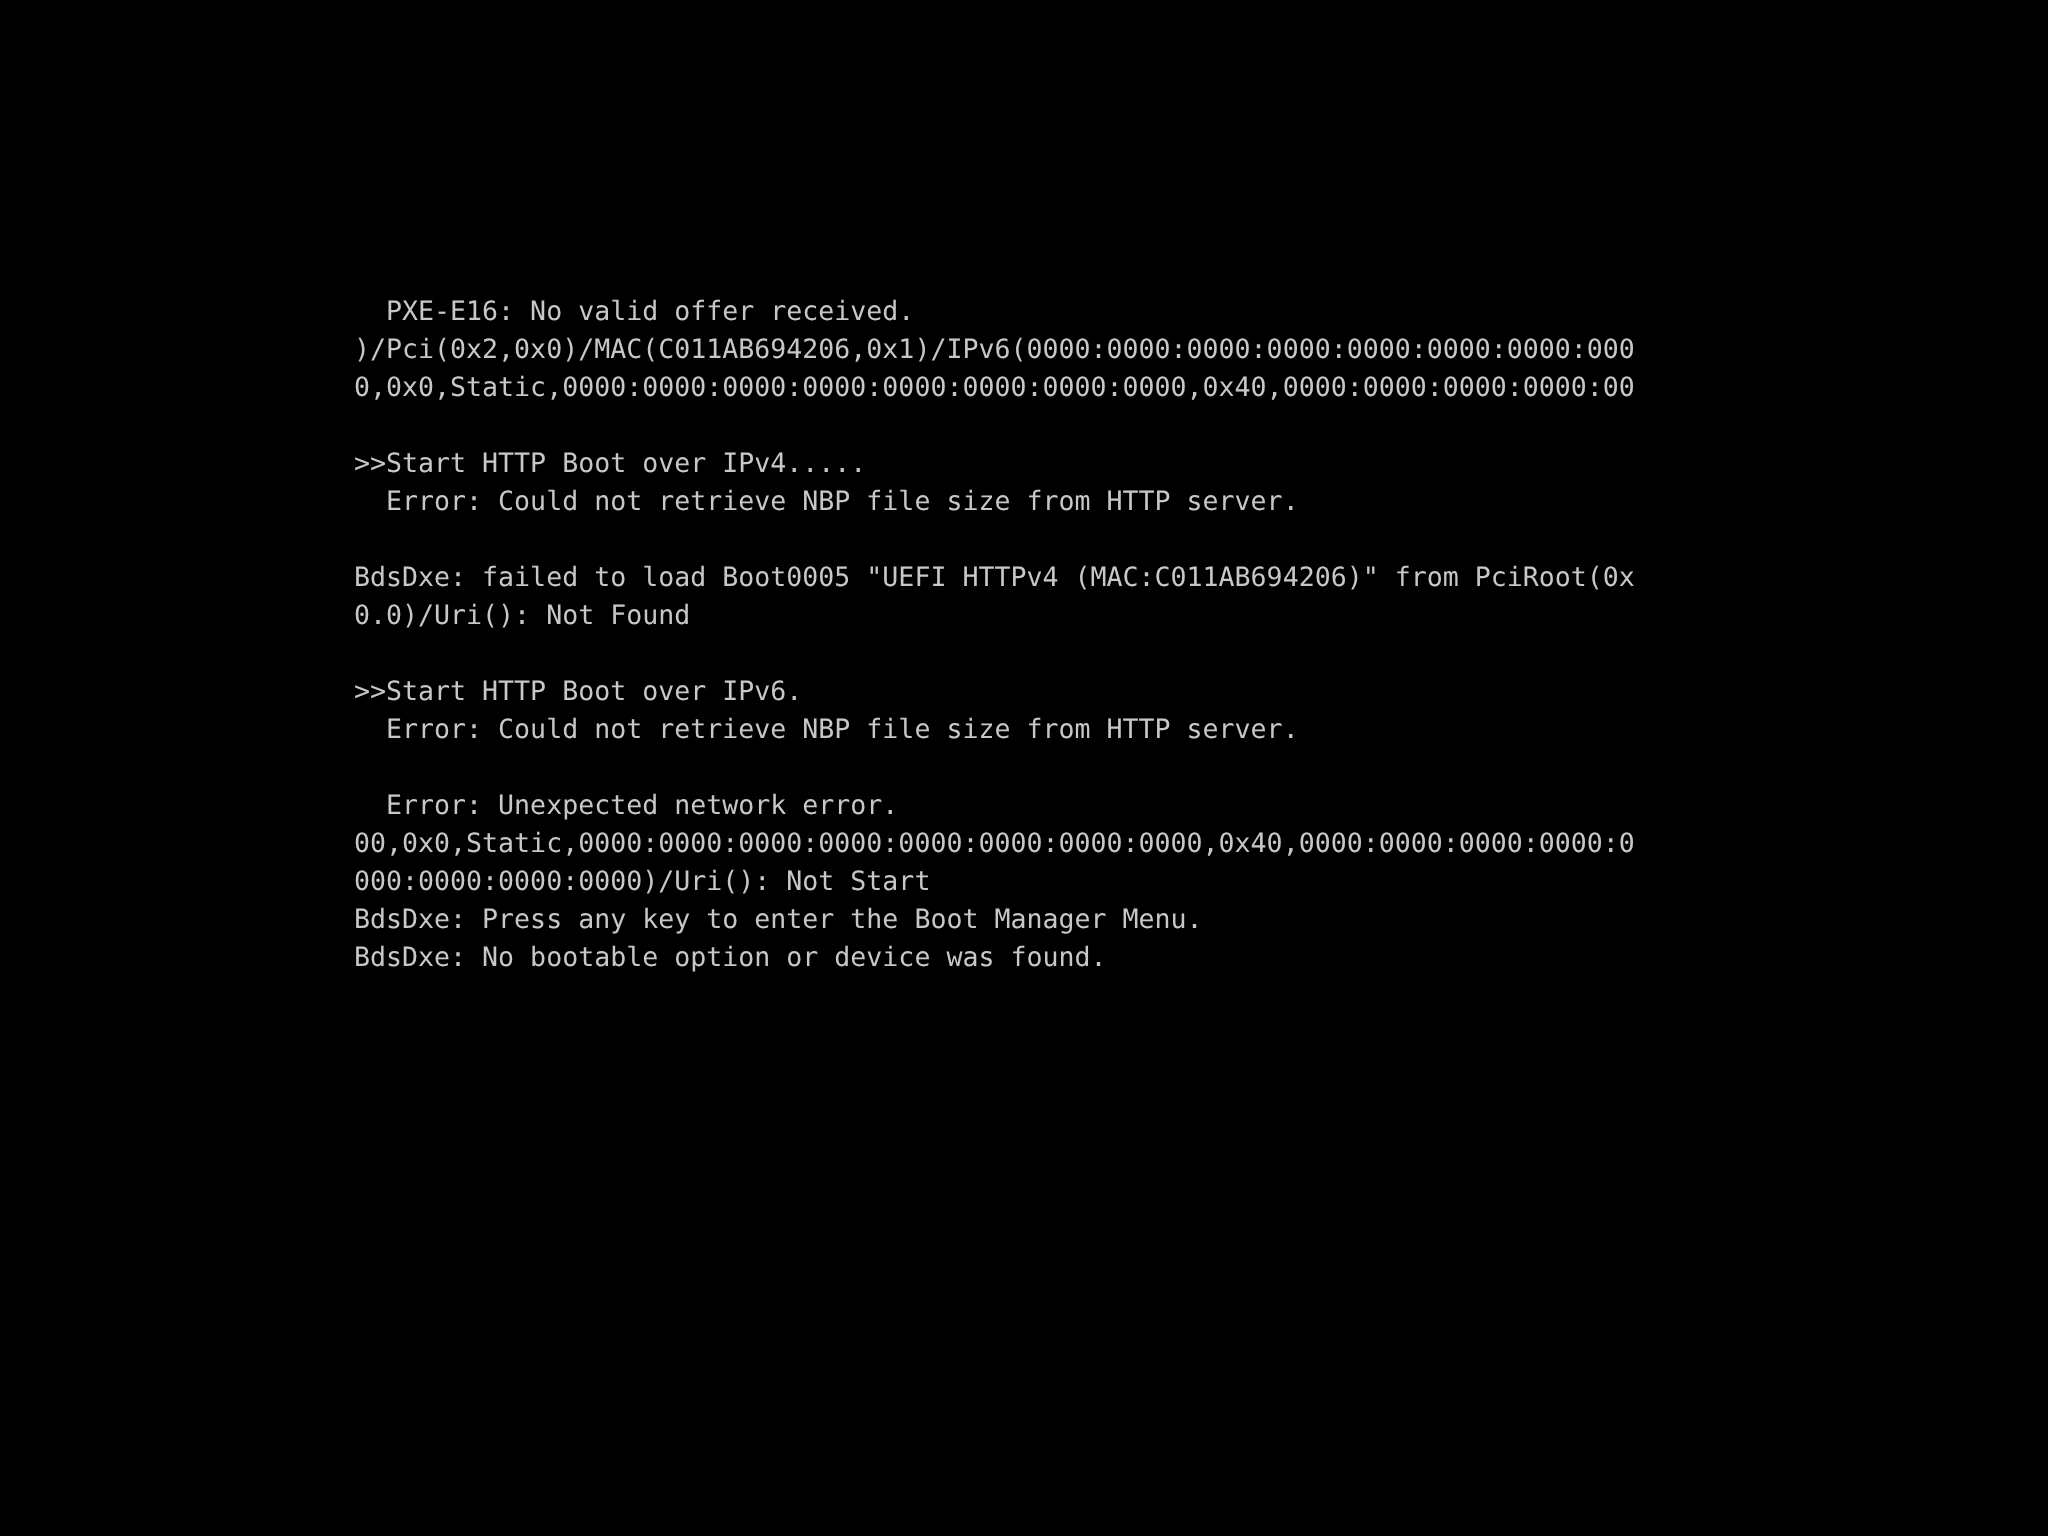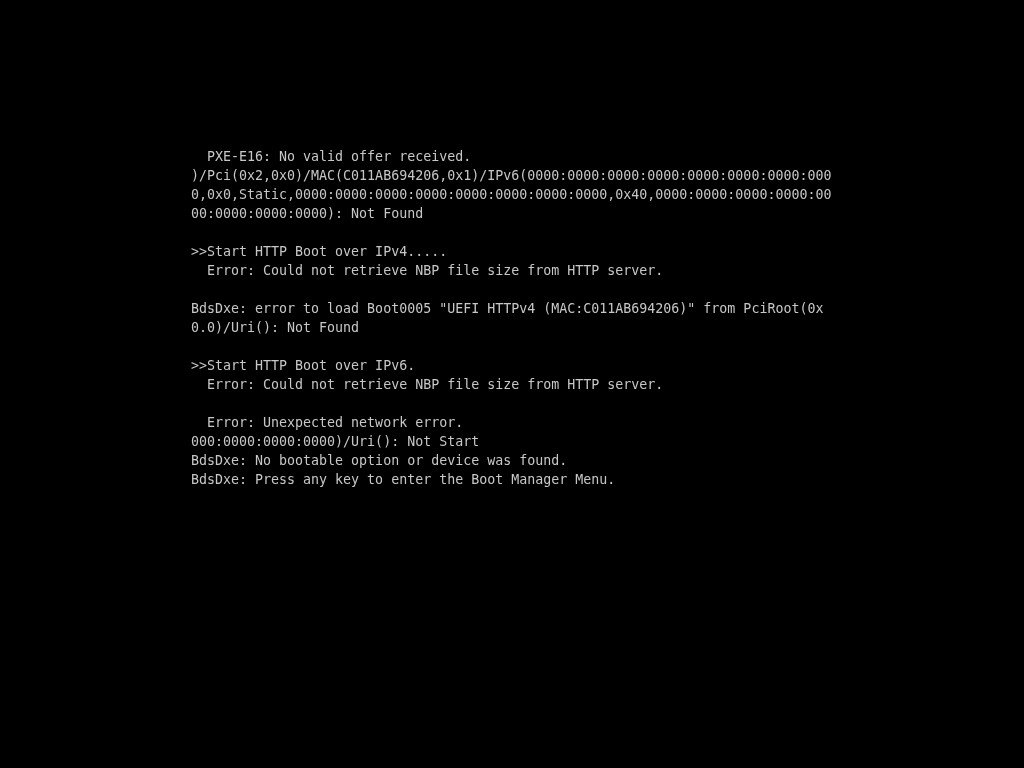--- a/index.html
+++ b/index.html
@@ -15,21 +15,21 @@
   }
   .screen {
     position: absolute;
     left: 0;
     top: 0;
     width: 1024px;
     height: 768px;
   }
   .console {
     position: absolute;
-    left: 191px;
+    left: 177px;
     top: 147px;
     width: 660px;
     font-family: "DejaVu Sans Mono", monospace;
     font-size: 13.3px;
     line-height: 19px;
     letter-spacing: 0px;
     text-rendering: optimizeSpeed;
   }
   .console-line {
     height: 19px;
@@ -37,29 +37,29 @@
   }
 </style>
 </head>
 <body style="background: rgb(0, 0, 0);">
 
 <div class="screen" style="background: rgb(0, 0, 0);">
   <div class="console" style="color: rgb(199, 199, 199);">
     <div class="console-line">  PXE-E16: No valid offer received.</div>
     <div class="console-line">)/Pci(0x2,0x0)/MAC(C011AB694206,0x1)/IPv6(0000:0000:0000:0000:0000:0000:0000:000</div>
     <div class="console-line">0,0x0,Static,0000:0000:0000:0000:0000:0000:0000:0000,0x40,0000:0000:0000:0000:00</div>
-    <div class="console-line">00:0000:0000:0000): Not Found</div>
     <div class="console-line"></div>
     <div class="console-line">&gt;&gt;Start HTTP Boot over IPv4.....</div>
     <div class="console-line">  Error: Could not retrieve NBP file size from HTTP server.</div>
     <div class="console-line"></div>
-    <div class="console-line">BdsDxe: error to load Boot0005 "UEFI HTTPv4 (MAC:C011AB694206)" from PciRoot(0x</div>
+    <div class="console-line">BdsDxe: failed to load Boot0005 "UEFI HTTPv4 (MAC:C011AB694206)" from PciRoot(0x</div>
     <div class="console-line">0.0)/Uri(): Not Found</div>
     <div class="console-line"></div>
     <div class="console-line">&gt;&gt;Start HTTP Boot over IPv6.</div>
     <div class="console-line">  Error: Could not retrieve NBP file size from HTTP server.</div>
     <div class="console-line"></div>
     <div class="console-line">  Error: Unexpected network error.</div>
+    <div class="console-line">00,0x0,Static,0000:0000:0000:0000:0000:0000:0000:0000,0x40,0000:0000:0000:0000:0</div>
     <div class="console-line">000:0000:0000:0000)/Uri(): Not Start</div>
+    <div class="console-line">BdsDxe: Press any key to enter the Boot Manager Menu.</div>
     <div class="console-line">BdsDxe: No bootable option or device was found.</div>
-    <div class="console-line">BdsDxe: Press any key to enter the Boot Manager Menu.</div>
   </div>
 </div>
 
 </body></html>

